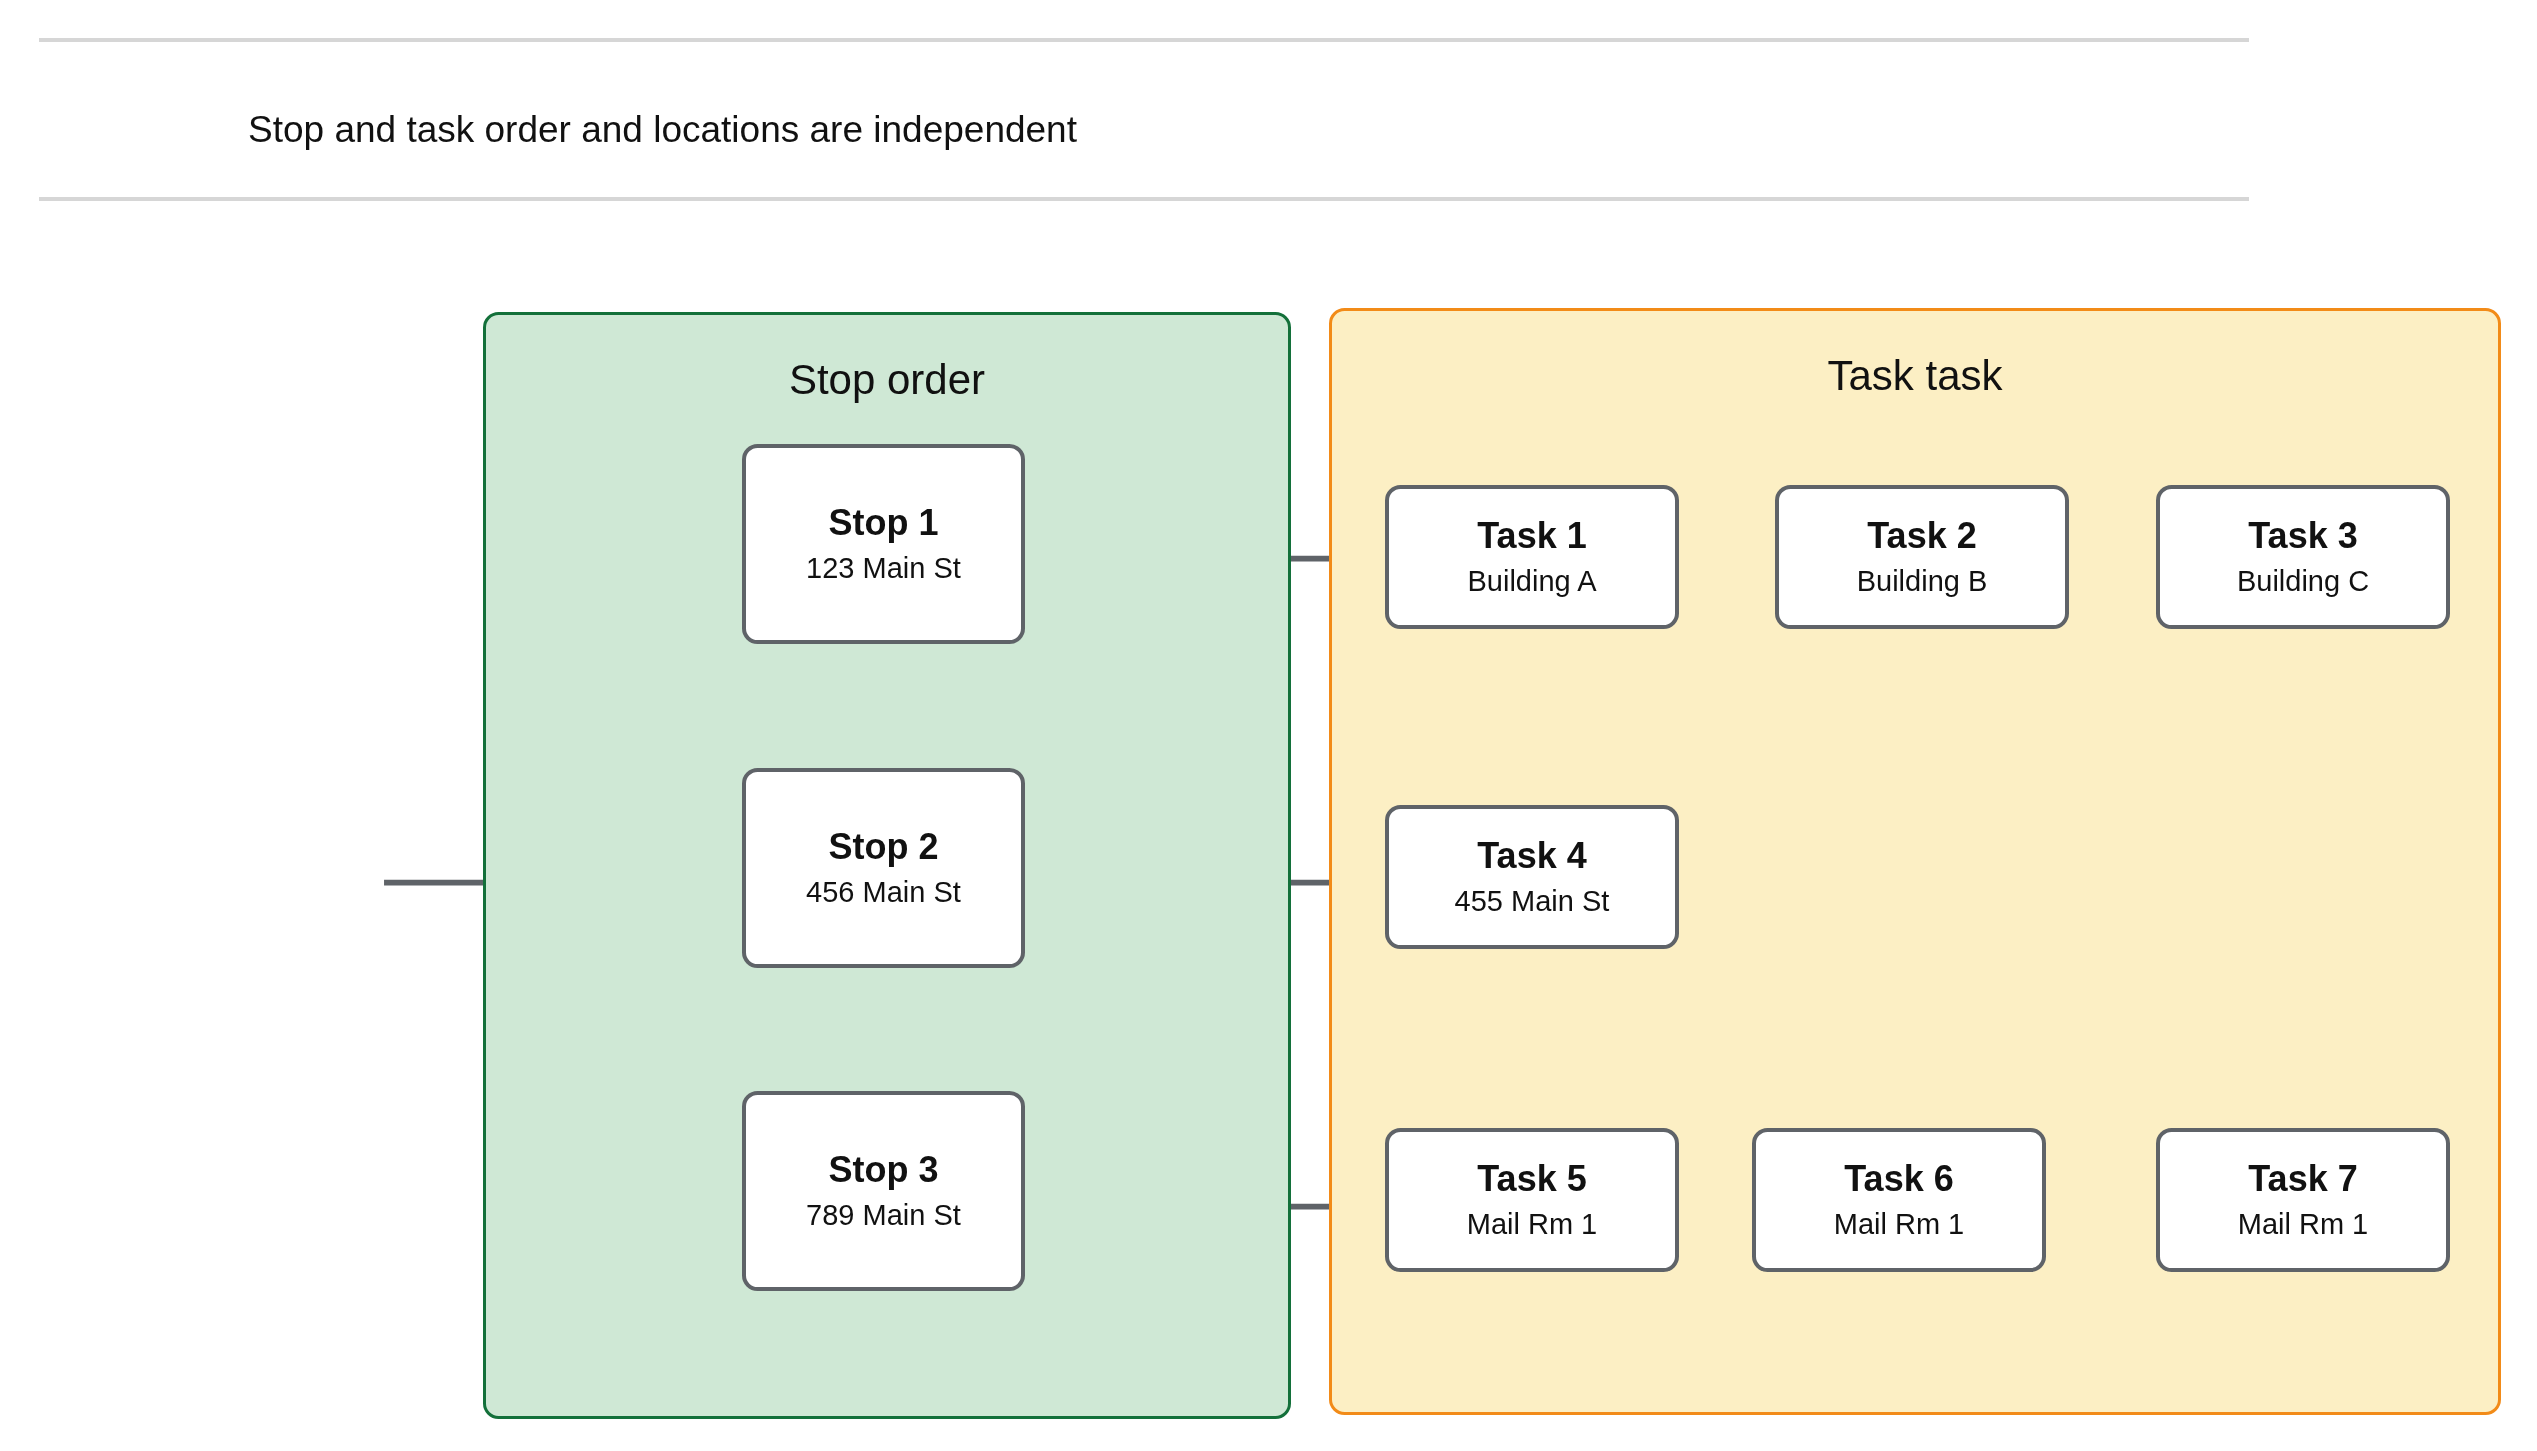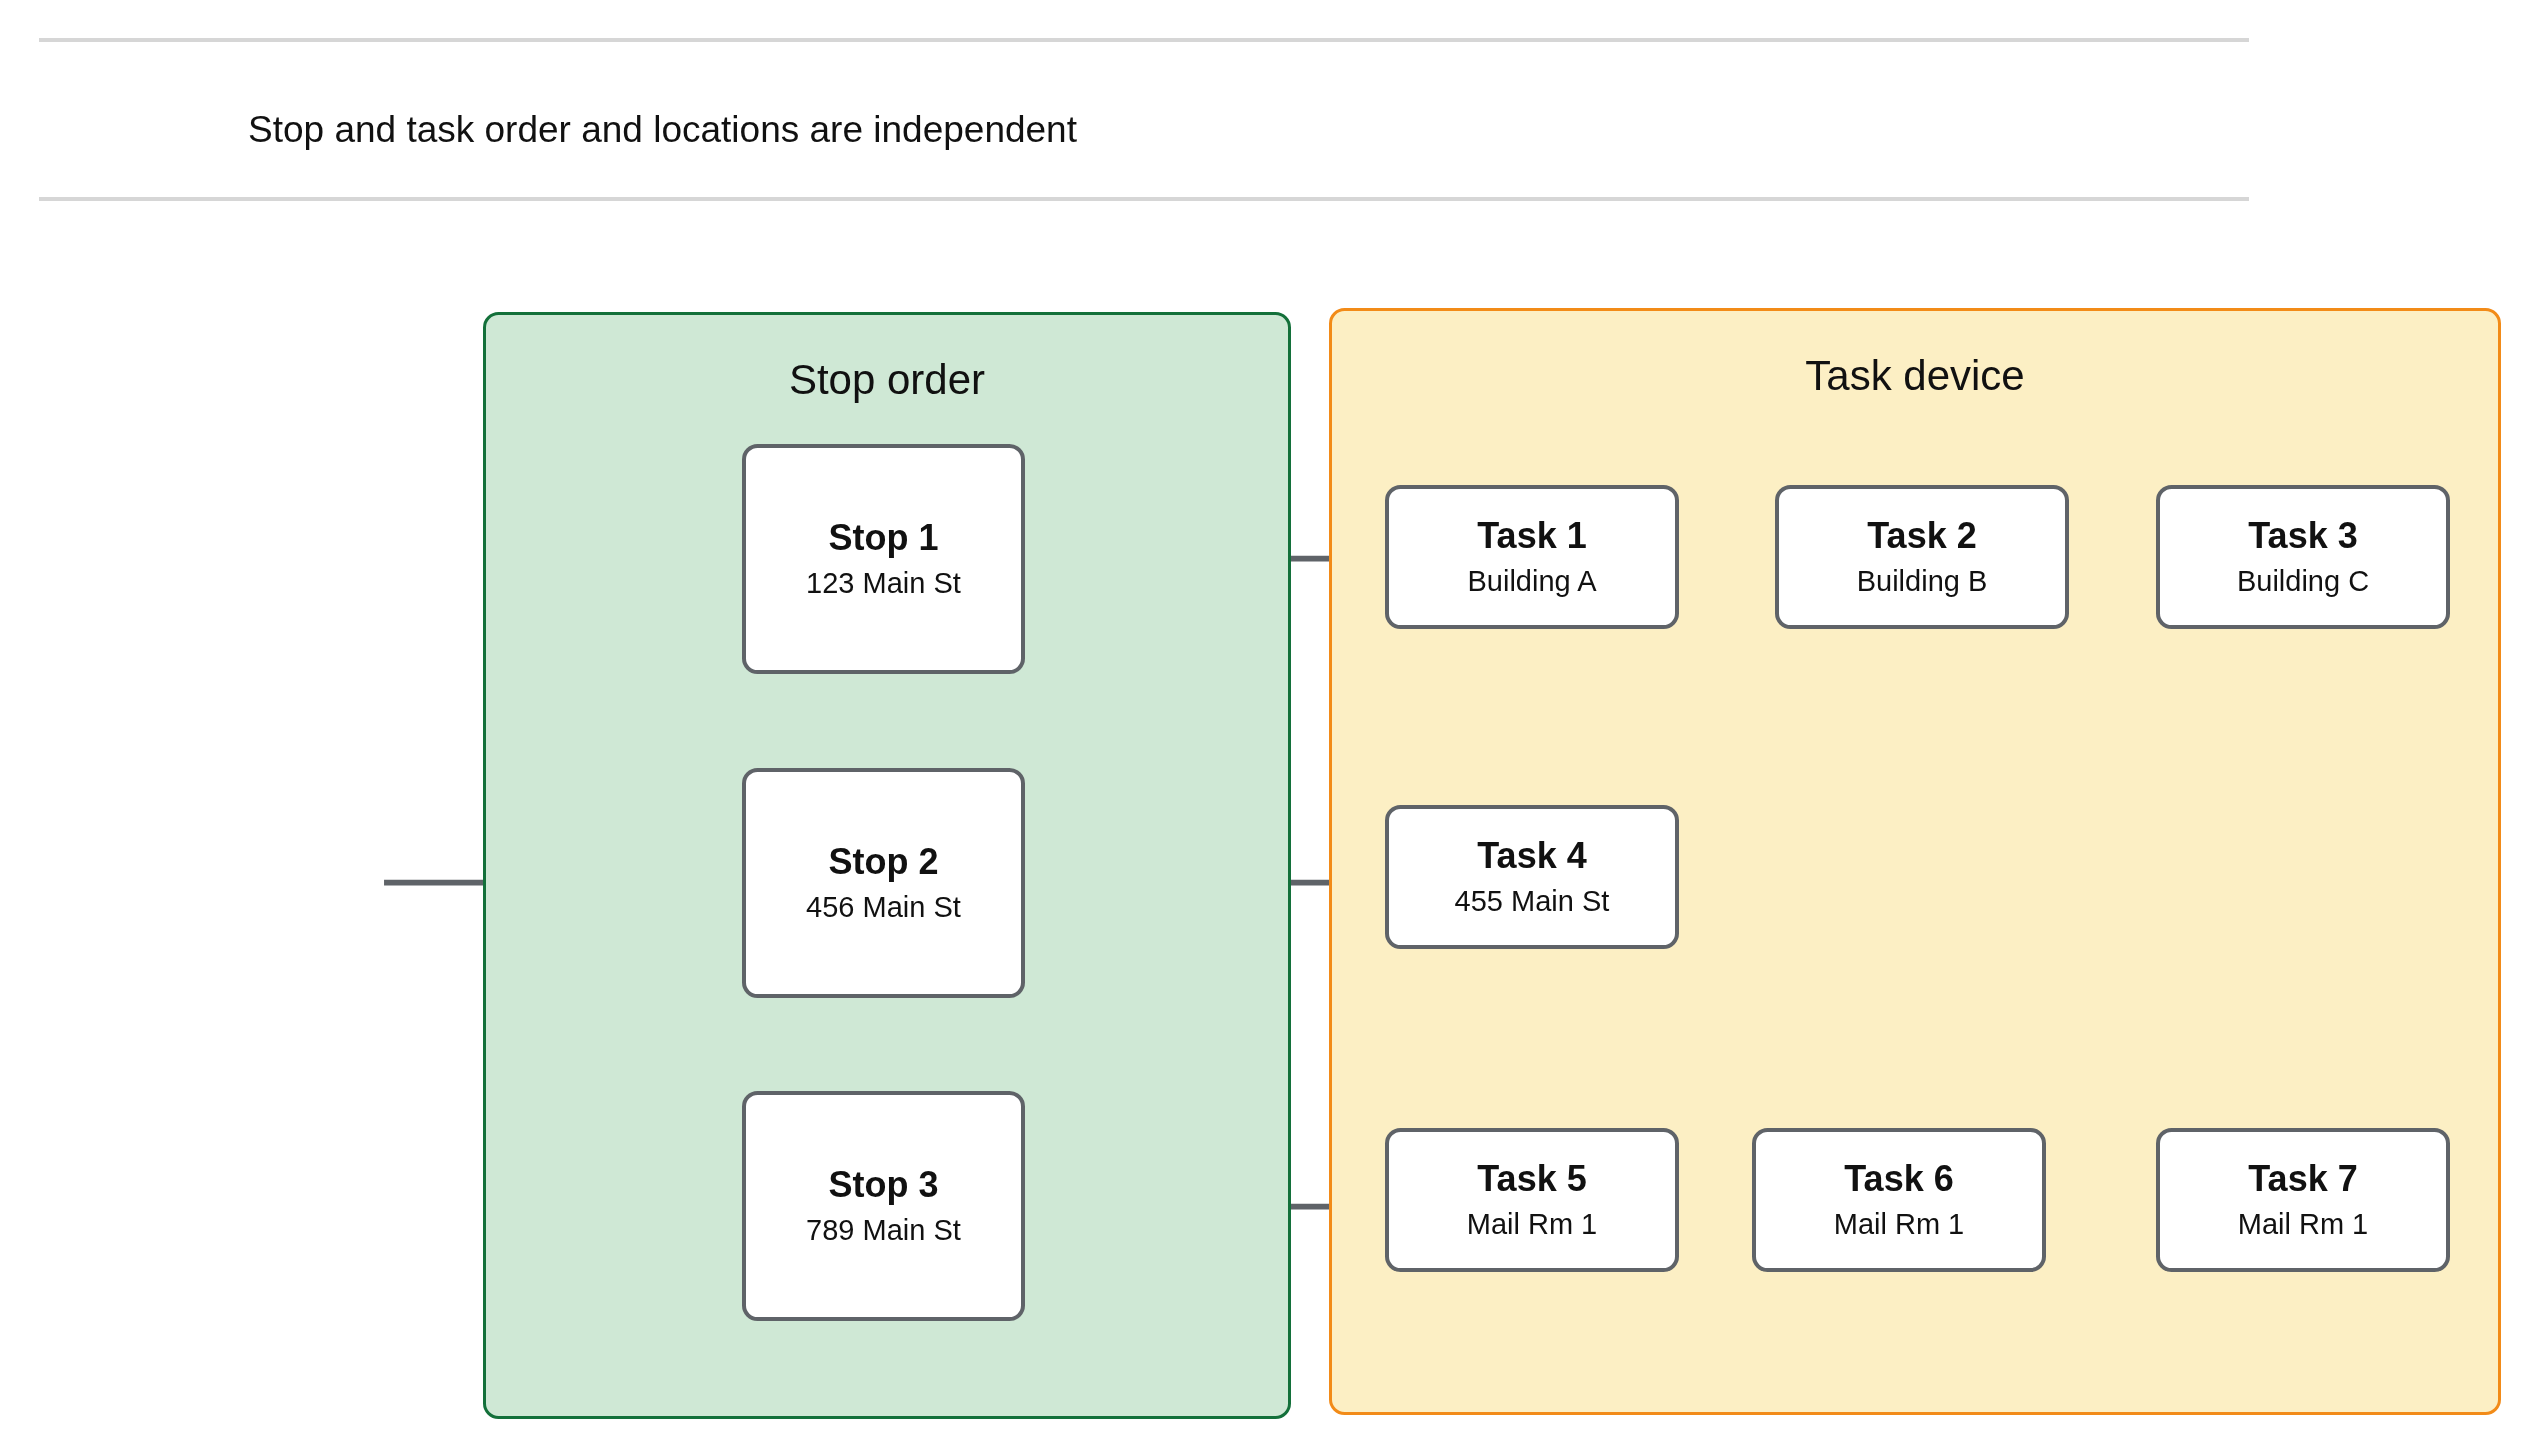--- a/index.html
+++ b/index.html
@@ -147,21 +147,21 @@
     font-size: 29px;
     font-weight: 400;
     color: #111111;
     line-height: 1.2;
     margin-top: 5.8px;
   }
 
   .stop-node {
     left: 742px;
     width: 283px;
-    height: 230px;
+    height: 200px;
   }
   #stop-node-0 { top: 444px; }
   #stop-node-1 { top: 768px; }
   #stop-node-2 { top: 1091px; }
 
   .task-node {
     height: 144px;
     width: 294px;
   }
   #task-node-0 { left: 1385px; top: 485px; }
@@ -207,21 +207,21 @@
       <path d="M1731 1239 L1831 1239"></path>
       <path d="M2134 1239 L2224 1239"></path>
     </g>
   </svg>
 
   <div class="panel" id="panel-stop">
     <div class="panel-title">Stop order</div>
   </div>
 
   <div class="panel" id="panel-task">
-    <div class="panel-title">Task device</div>
+    <div class="panel-title">Task task</div>
   </div>
 
 
   <div class="node stop-node" id="stop-node-0">
     <span class="node-title">Stop 1</span>
     <span class="node-sub">123 Main St</span>
   </div>
   <div class="node stop-node" id="stop-node-1">
     <span class="node-title">Stop 2</span>
     <span class="node-sub">456 Main St</span>

